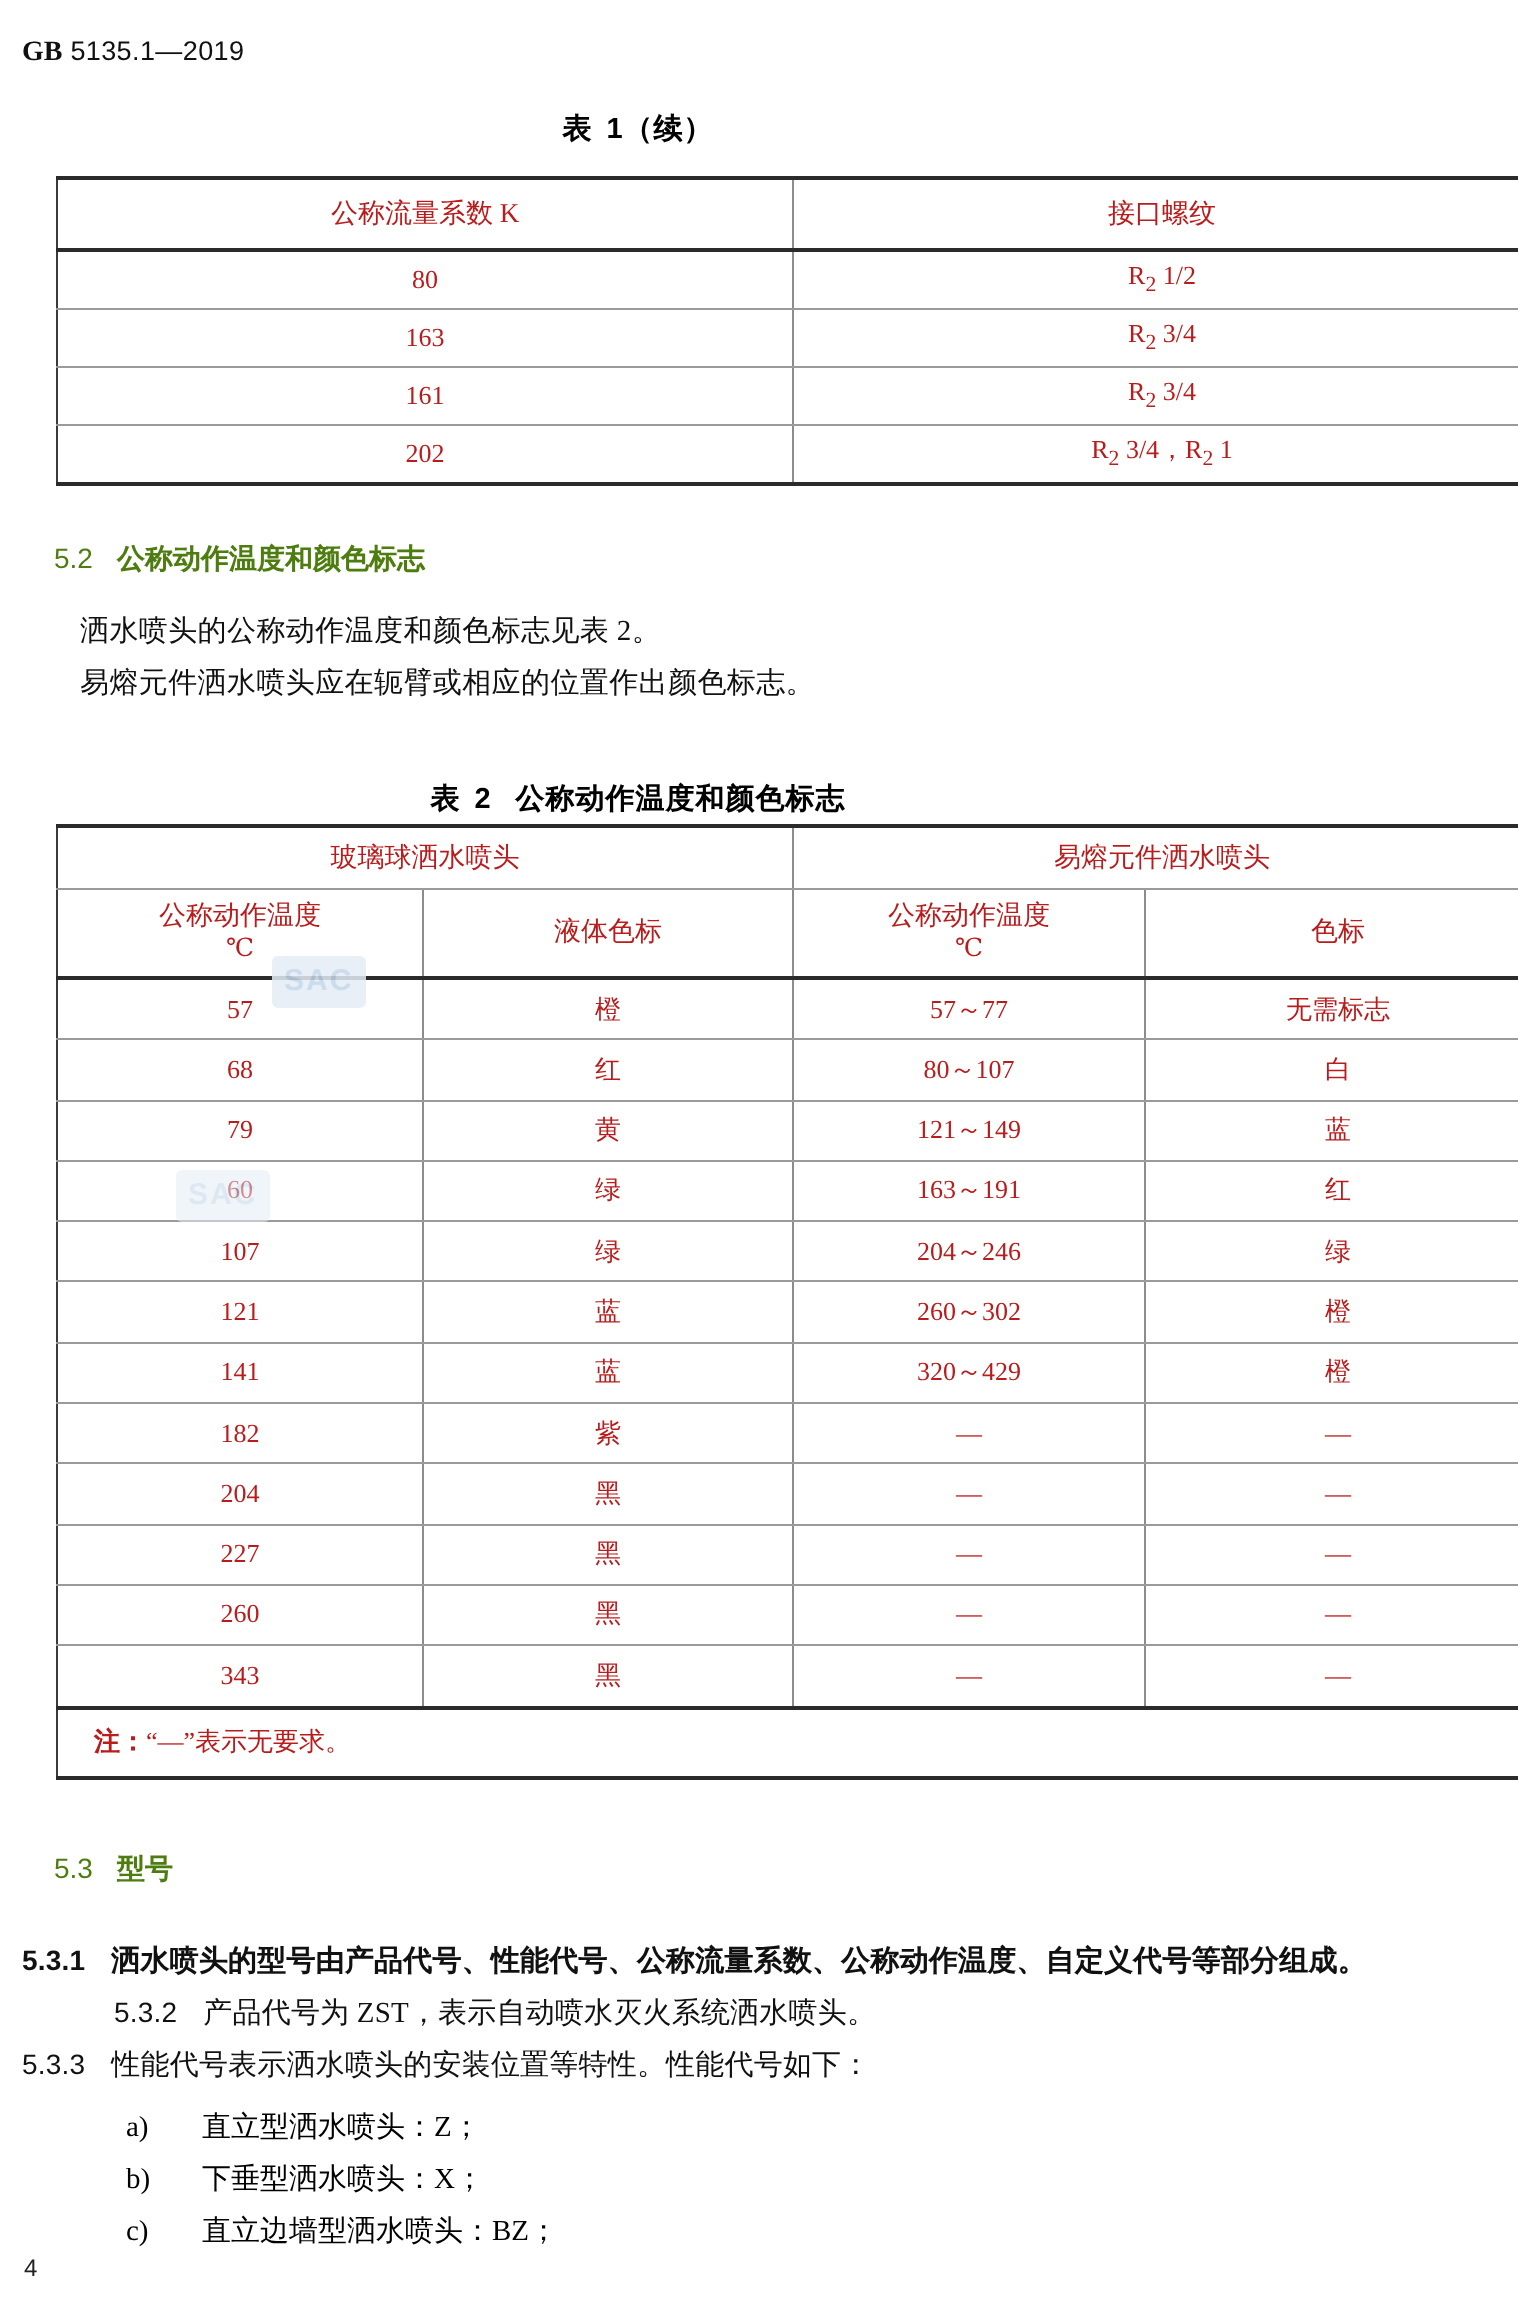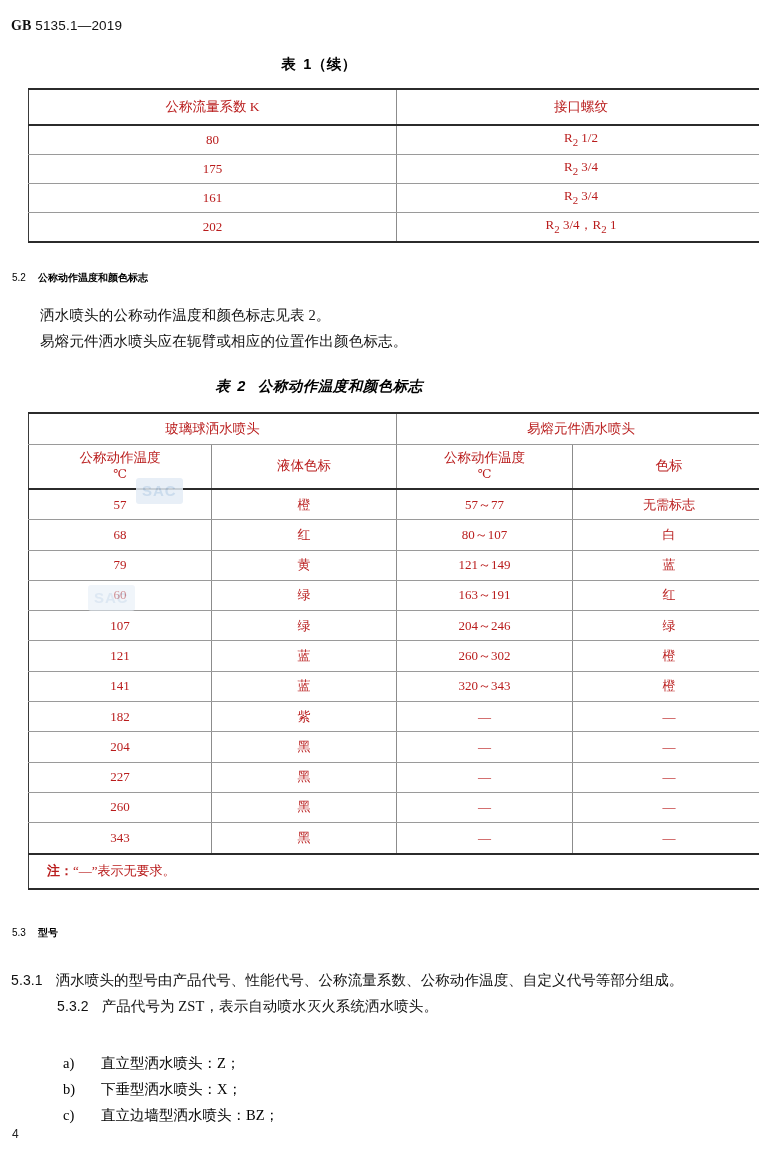--- a/index.html
+++ b/index.html
@@ -48,21 +48,21 @@
     left: 0;
     width: 638px;
     text-align: center;
     font-family: "Liberation Sans", "DejaVu Sans", sans-serif;
     font-weight: bold;
     font-size: 14.5px;
     color: #000;
     letter-spacing: 0.5px;
   }
   #caption-1 { top: 55px; }
-  #caption-2 { top: 377px; font-style: italic; }
+  #caption-2 { top: 390px; }
   .cap-gap { display: inline-block; width: 7px; }
   .cap-gap-wide { display: inline-block; width: 12px; }
 
   
   table.doc-table {
     position: absolute;
     left: 28px;
     width: 737px;
     border-collapse: collapse;
     font-size: 13px;
@@ -107,25 +107,25 @@
   }
   #table-2 .note-cell b { font-weight: bold; }
 
   .two-line { display: block; }
   .two-line .l1 { display: block; }
   .two-line .l2 { display: block; font-size: 12.5px; }
 
   
   .sec-head {
     position: absolute;
-    left: 12px;
+    left: 27px;
     font-family: "Liberation Sans", "DejaVu Sans", sans-serif;
     font-weight: bold;
-    font-size: 10px;
-    color: #000000;
+    font-size: 14px;
+    color: #4d7c0f;
     white-space: nowrap;
   }
   .sec-head .num {
     font-weight: normal;
     font-family: "Liberation Sans", "DejaVu Sans", sans-serif;
   }
   .sec-head .gap { display: inline-block; width: 12px; }
 
   .para {
     position: absolute;
@@ -205,21 +205,21 @@
     <tbody>
       <tr>
         <td class="hdr bt-thick bb-thick bl-edge br-thin">公称流量系数 K</td>
         <td class="hdr bt-thick bb-thick br-edge">接口螺纹</td>
       </tr>
       <tr>
         <td class="bb-thin bl-edge br-thin">80</td>
         <td class="bb-thin br-edge">R<sub>2</sub> 1/2</td>
       </tr>
       <tr>
-        <td class="bb-thin bl-edge br-thin">175</td>
+        <td class="bb-thin bl-edge br-thin">163</td>
         <td class="bb-thin br-edge">R<sub>2</sub> 3/4</td>
       </tr>
       <tr>
         <td class="bb-thin bl-edge br-thin">161</td>
         <td class="bb-thin br-edge">R<sub>2</sub> 3/4</td>
       </tr>
       <tr>
         <td class="bb-thick bl-edge br-thin">202</td>
         <td class="bb-thick br-edge">R<sub>2</sub> 3/4，R<sub>2</sub> 1</td>
       </tr>
@@ -298,21 +298,21 @@
       </tr>
       <tr>
         <td class="bb-thin bl-edge br-thin">121</td>
         <td class="bb-thin br-thin">蓝</td>
         <td class="bb-thin br-thin">260～302</td>
         <td class="bb-thin br-edge">橙</td>
       </tr>
       <tr>
         <td class="bb-thin bl-edge br-thin">141</td>
         <td class="bb-thin br-thin">蓝</td>
-        <td class="bb-thin br-thin">320～343</td>
+        <td class="bb-thin br-thin">320～429</td>
         <td class="bb-thin br-edge">橙</td>
       </tr>
       <tr>
         <td class="bb-thin bl-edge br-thin">182</td>
         <td class="bb-thin br-thin">紫</td>
         <td class="bb-thin br-thin">—</td>
         <td class="bb-thin br-edge">—</td>
       </tr>
       <tr>
         <td class="bb-thin bl-edge br-thin">204</td>
@@ -344,26 +344,29 @@
           <b>注：</b><span>“—”表示无要求。</span>
         </td>
       </tr>
     </tbody>
   </table>
 
   <div class="sec-head" style="top:926px;">
     <span class="num">5.3</span><span class="gap"></span><span>型号</span>
   </div>
 
-  <div class="clause" style="top:971px;">
+  <div class="clause" style="top:971px;font-weight:bold;">
     <span class="cnum">5.3.1</span><span class="cgap"></span><span>洒水喷头的型号由产品代号、性能代号、公称流量系数、公称动作温度、自定义代号等部分组成。</span>
   </div>
   <div class="clause" style="top:997px;margin-left:46px;">
     <span class="cnum">5.3.2</span><span class="cgap"></span><span>产品代号为 ZST，表示自动喷水灭火系统洒水喷头。</span>
   </div>
+  <div class="clause" style="top:1023px;">
+    <span class="cnum">5.3.3</span><span class="cgap"></span><span>性能代号表示洒水喷头的安装位置等特性。性能代号如下：</span>
+  </div>
 
   <div class="listitem" style="left:63px; top:1054px;">
     <span class="mk">a)</span><span>直立型洒水喷头：Z；</span>
   </div>
   <div class="listitem" style="left:63px; top:1080px;">
     <span class="mk">b)</span><span>下垂型洒水喷头：X；</span>
   </div>
   <div class="listitem" style="left:63px; top:1106px;">
     <span class="mk">c)</span><span>直立边墙型洒水喷头：BZ；</span>
   </div>

